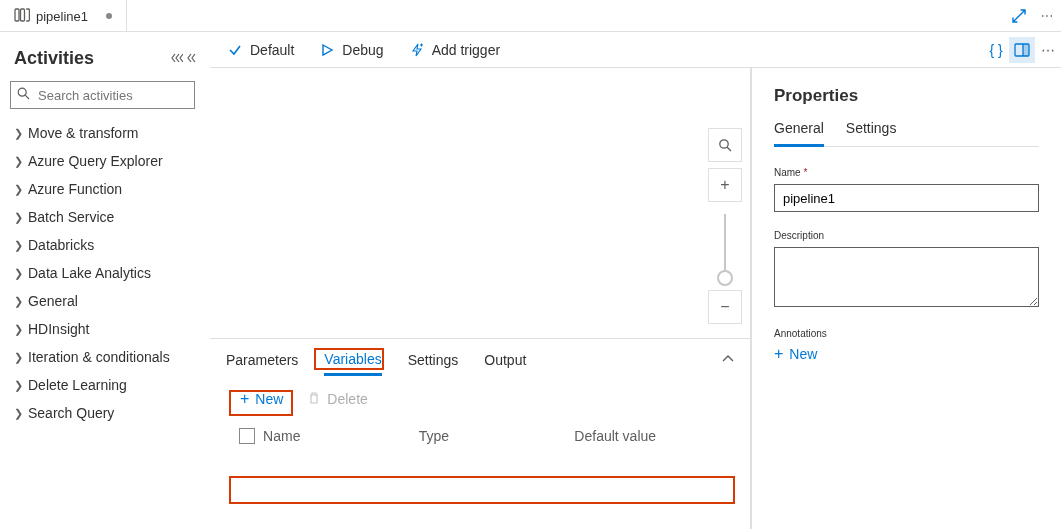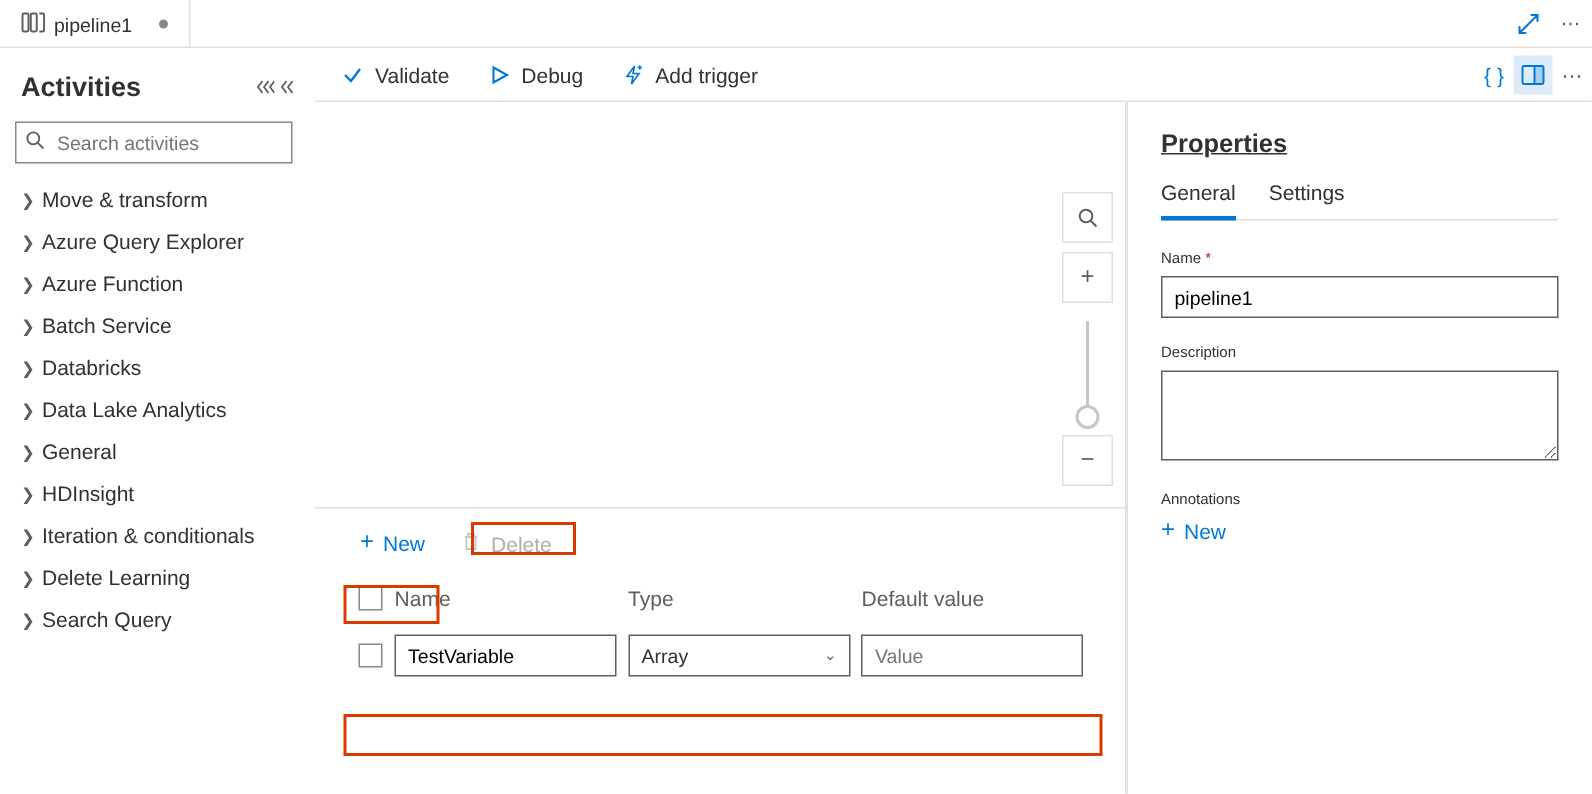--- a/index.html
+++ b/index.html
@@ -43,37 +43,37 @@
 
   
   .bottom { position:absolute; left:210px; right:310px; top:338px; bottom:0; border-top:1px solid #e1dfdd; border-right:1px solid #e1dfdd; }
   .btabs { display:flex; align-items:center; padding:12px 16px 0 16px; gap:26px; font-size:14px; color:#323130; position:relative; }
   .btab { padding-bottom:8px; cursor:pointer; }
   .btab.active { color:#0078d4; border-bottom:3px solid #0078d4; padding-bottom:6px; }
   .btabs .collapse { position:absolute; right:16px; top:12px; color:#605e5c; cursor:pointer; }
   .bactions { padding:10px 20px; display:flex; align-items:center; gap:14px; }
   .newbtn { display:flex; align-items:center; color:#0078d4; padding:4px 10px; cursor:pointer; font-size:14px; }
   .newbtn .plus { font-size:16px; margin-right:6px; font-weight:400; }
-  .delbtn { display:flex; align-items:flex-end; color:#b0adad; cursor:default; font-size:14px; }
+  .delbtn { display:flex; align-items:center; color:#b0adad; cursor:default; font-size:14px; }
   .delbtn .trash { margin-right:6px; }
   .bgrid { padding:0 20px; }
   .bheaders { display:flex; align-items:center; padding:6px 0 10px 0; font-size:14px; color:#605e5c; }
   .bheaders .cb, .brow .cb { width:34px; display:flex; justify-content:center; }
   .bheaders .c1, .brow .c1 { width:160px; }
   .bheaders .c2, .brow .c2 { width:160px; }
   .bheaders .c3, .brow .c3 { width:160px; }
   .chk { width:16px; height:16px; border:1px solid #8a8886; background:#fff; cursor:pointer; }
   .brow { display:flex; align-items:center; padding:6px 0; }
   .brow input[type=text] { height:28px; border:1px solid #605e5c; padding:0 8px; font-size:13px; outline:none; width:148px; }
   .brow .sel { height:28px; border:1px solid #605e5c; width:148px; padding:0 8px; display:flex; align-items:center; justify-content:space-between; cursor:pointer; font-size:13px; }
   .brow .sel .car { color:#605e5c; font-size:10px; }
 
   
   .props { position:absolute; right:0; top:68px; width:310px; bottom:0; border-left:1px solid #e1dfdd; padding:18px 22px 0 22px; }
-  .props h3 { font-size:17px; font-weight:600; margin:0 0 14px 0;text-decoration:underline; }
+  .props h3 { font-size:17px; font-weight:600; margin:0 0 14px 0; }
   .ptabs { display:flex; gap:22px; border-bottom:1px solid #e1dfdd; margin-bottom:20px; font-size:14px; }
   .ptab { padding:0 0 8px 0; cursor:pointer; }
   .ptab.active { border-bottom:3px solid #0078d4; margin-bottom:-1px; }
   .plabel { font-size:10px; margin-bottom:6px; display:block; }
   .req { color:#a4262c; }
   .pinput { width:100%; height:28px; border:1px solid #605e5c; padding:0 8px; font-size:13px; outline:none; margin-bottom:18px; }
   .ptextarea { width:100%; height:60px; border:1px solid #605e5c; padding:6px 8px; font-size:13px; outline:none; margin-bottom:18px; resize:vertical; }
   .annnew { display:flex; align-items:center; color:#0078d4; cursor:pointer; margin-top:6px; font-size:14px; }
   .annnew .plus { font-size:16px; margin-right:6px; }
 
@@ -178,21 +178,21 @@
     </div>
 </div>
 
 <div class="toolbar">
   <div class="tb">
     <span class="ic">
         <svg width="14" height="14" viewBox="0 0 14 14">
           <path d="M2 7 L6 11 L12 3" stroke="#0078d4" stroke-width="1.6" fill="none"></path>
         </svg>
       </span>
-    <span>Validate</span>
+    <span>Default</span>
   </div>
   <div class="tb">
     <span class="ic">
         <svg width="14" height="14" viewBox="0 0 14 14">
           <path d="M3 2 L12 7 L3 12 Z" stroke="#0078d4" stroke-width="1.4" fill="none"></path>
         </svg>
       </span>
     <span>Debug</span>
   </div>
   <div class="tb">
@@ -226,20 +226,31 @@
     </div>
     <div class="zsquare">+</div>
     <div class="zslider">
       <div class="handle"></div>
     </div>
     <div class="zsquare">−</div>
   </div>
 </div>
 
 <div class="bottom">
+  <div class="btabs">
+    <div class="btab">Parameters</div>
+    <div class="btab active">Variables</div>
+    <div class="btab">Settings</div>
+    <div class="btab">Output</div>
+    <div class="collapse">
+      <svg width="12" height="10" viewBox="0 0 12 10">
+          <path d="M1 7 L6 2 L11 7" stroke="#605e5c" stroke-width="1.4" fill="none"></path>
+        </svg>
+    </div>
+  </div>
   <div class="bactions">
     <div class="newbtn">
       <span class="plus">+</span>
       <span>New</span>
     </div>
     <div class="delbtn">
       <span class="trash">
         <svg width="14" height="14" viewBox="0 0 14 14">
             <path d="M3 4 H11 M5 4 V2 H9 V4 M4 4 V12 H10 V4" stroke="#c8c6c4" stroke-width="1.2" fill="none"></path>
           </svg>
@@ -249,33 +260,20 @@
   </div>
   <div class="bgrid">
     <div class="bheaders">
       <div class="cb">
           <div class="chk"></div>
         </div>
       <div class="c1">Name</div>
       <div class="c2">Type</div>
       <div class="c3">Default value</div>
     </div>
-    <div class="brow">
-      <div class="cb">
-          <div class="chk"></div>
-        </div>
-      <div class="c1"><input type="text" value="TestVariable" style=""></div>
-      <div class="c2">
-        <div class="sel">
-          <span>Array</span>
-          <span class="car">⌄</span>
-        </div>
-      </div>
-      <div class="c3"><input type="text" placeholder="Value" style=""></div>
-    </div>
   </div>
 </div>
 
 <div class="props">
   <h3>Properties</h3>
   <div class="ptabs">
     <div class="ptab active">General</div>
     <div class="ptab">Settings</div>
   </div>
   <label class="plabel"><span>Name</span> <span class="req">*</span></label>

